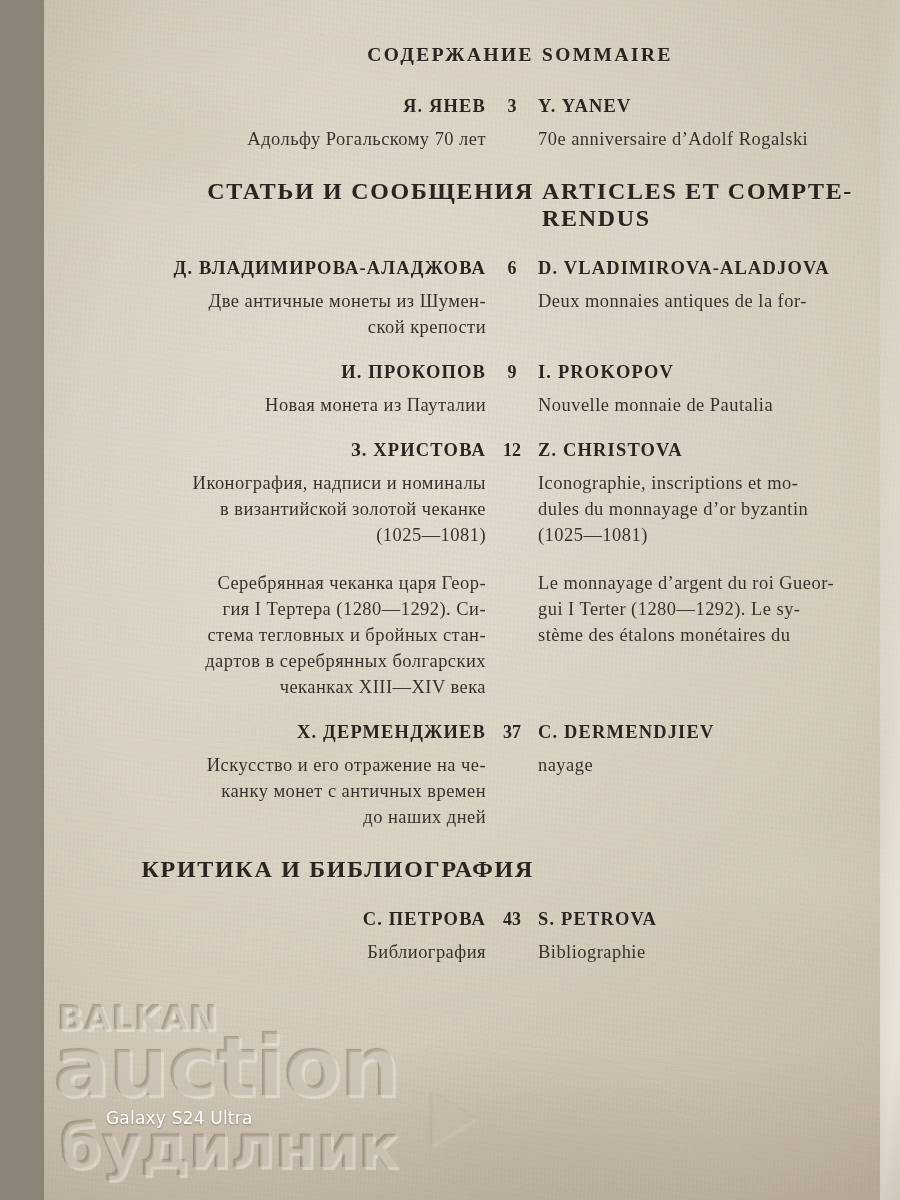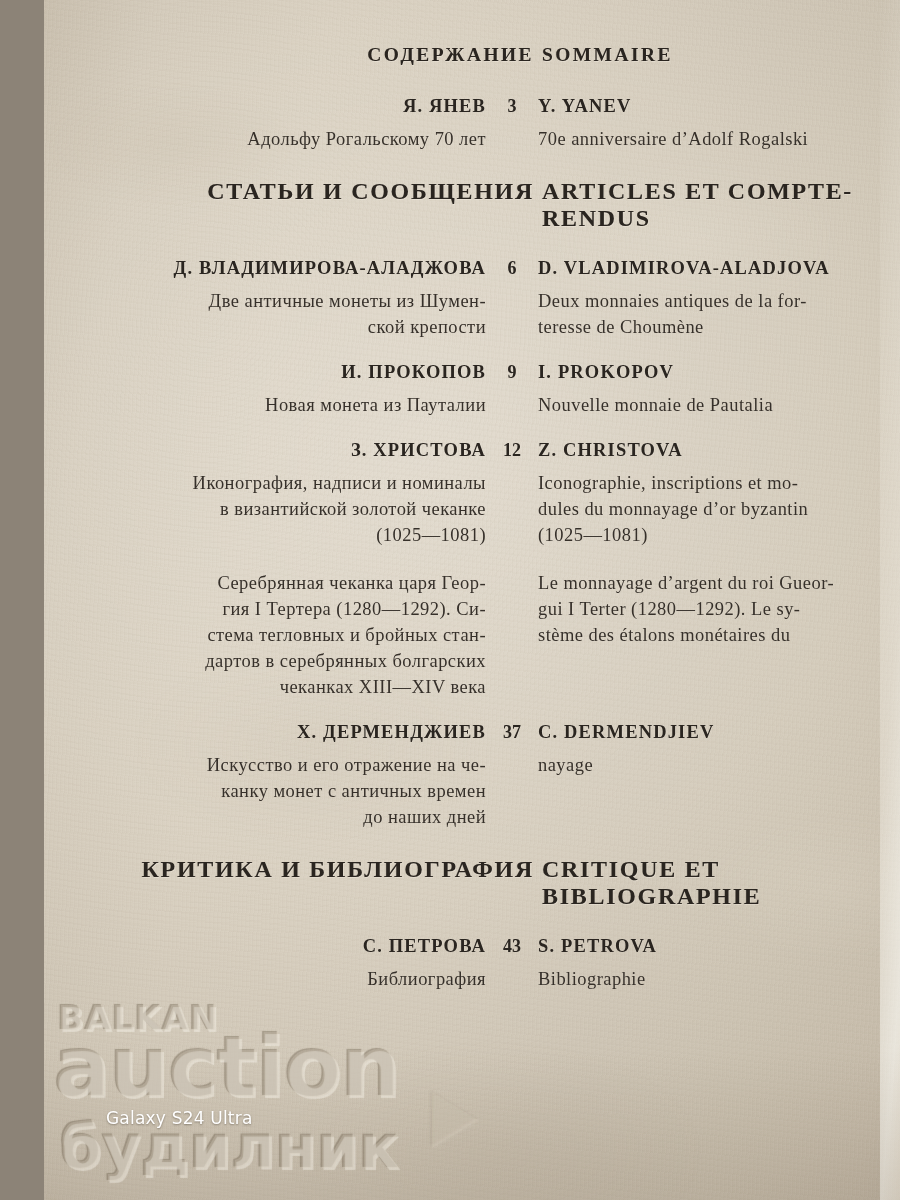--- a/index.html
+++ b/index.html
@@ -343,21 +343,20 @@
           <div class="col-ru">
             <div class="title ru">
               <span class="ln">Две античные монеты из Шумен-</span>
               <span class="ln">ской крепости</span>
             </div>
           </div>
           <div class="col-pg"></div>
           <div class="col-fr">
             <div class="title fr">
               <span class="ln">Deux monnaies antiques de la for-</span>
-              <span class="ln">teresse de Choumène</span>
             </div>
           </div>
         </div>
       </div>
 
       <div class="gap-entry"></div>
 
       <div class="entry">
         <div class="row authorline">
           <div class="col-ru">
@@ -471,23 +470,20 @@
             </div>
           </div>
         </div>
       </div>
 
       <div class="gap-banner"></div>
 
       <div class="banner">
         <div class="b-ru">
           <span class="section-head">КРИТИКА И БИБЛИОГРАФИЯ</span>
-        </div>
-        <div class="b-fr">
-          <span class="section-head">CRITIQUE ET BIBLIOGRAPHIE</span>
         </div>
       </div>
 
       <div class="gap-banner"></div>
 
       <div class="entry">
         <div class="row authorline">
           <div class="col-ru">
             <span class="author">С. ПЕТРОВА</span>
           </div>

